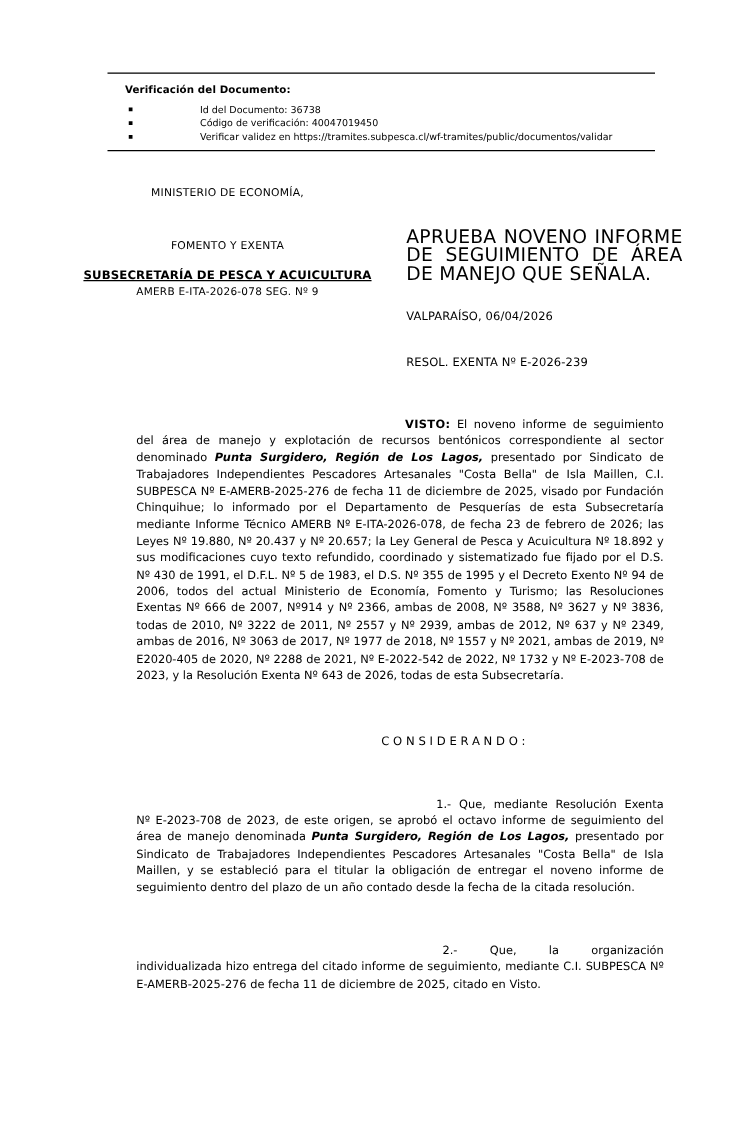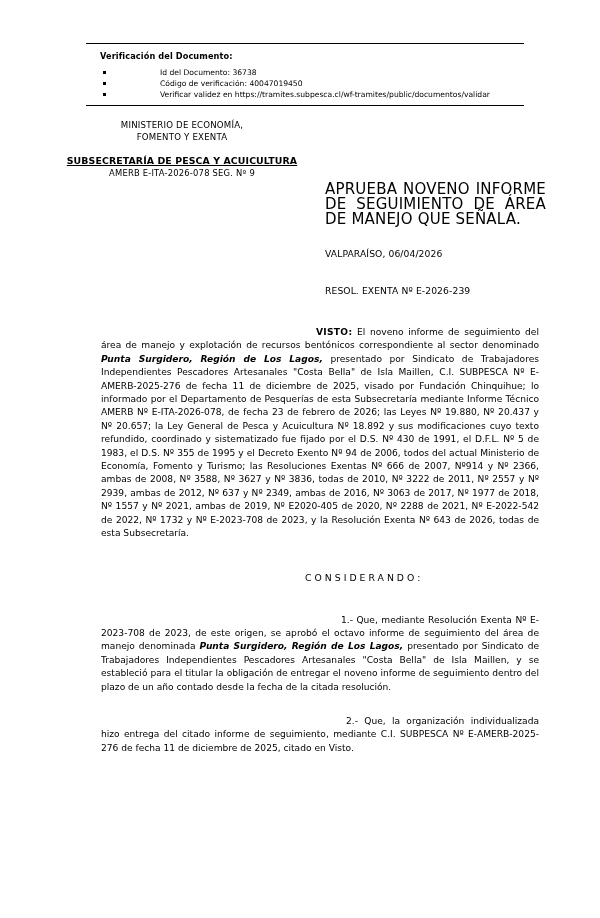--- a/index.html
+++ b/index.html
@@ -13,21 +13,21 @@
     font-family: "DejaVu Sans", sans-serif;
     color: #000000;
     position: relative;
     overflow: hidden;
   }
 
   
   .verif-box {
     position: absolute;
     left: 86px;
-    top: 43px;
+    top: 58px;
     width: 438px;
     border-top: 1.5px solid #000;
     border-bottom: 1.5px solid #000;
     box-sizing: border-box;
     padding: 7px 0 5px 0;
   }
   .verif-title {
     font-size: 8.2px;
     font-weight: bold;
     margin: 0 0 6px 14px;
@@ -62,20 +62,21 @@
     top: 120px;
     width: 240px;
     text-align: center;
     font-size: 8.6px;
     line-height: 11.5px;
     letter-spacing: 0.2px;
   }
   .ministry .line1, .ministry .line2 {
     display: block;
     white-space: nowrap;
+    margin-top: 30px;
   }
   .ministry .subsec {
     display: block;
     font-weight: bold;
     text-decoration: underline;
     font-size: 9.4px;
     letter-spacing: 0.1px;
     margin-top: 12px;
     white-space: nowrap;
   }
@@ -114,21 +115,21 @@
   }
 
   
   .body-wrap {
     position: absolute;
     left: 97px;
     top: 322px;
     width: 446px;
   }
   p.para {
-    margin: 4px;
+    margin: 12px;
     font-size: 9.1px;
     line-height: 13.4px;
     text-align: justify;
     text-indent: 0;
   }
   p.para.indent {
     text-indent: 215px;
   }
   p.para.indent2 {
     text-indent: 240px;

